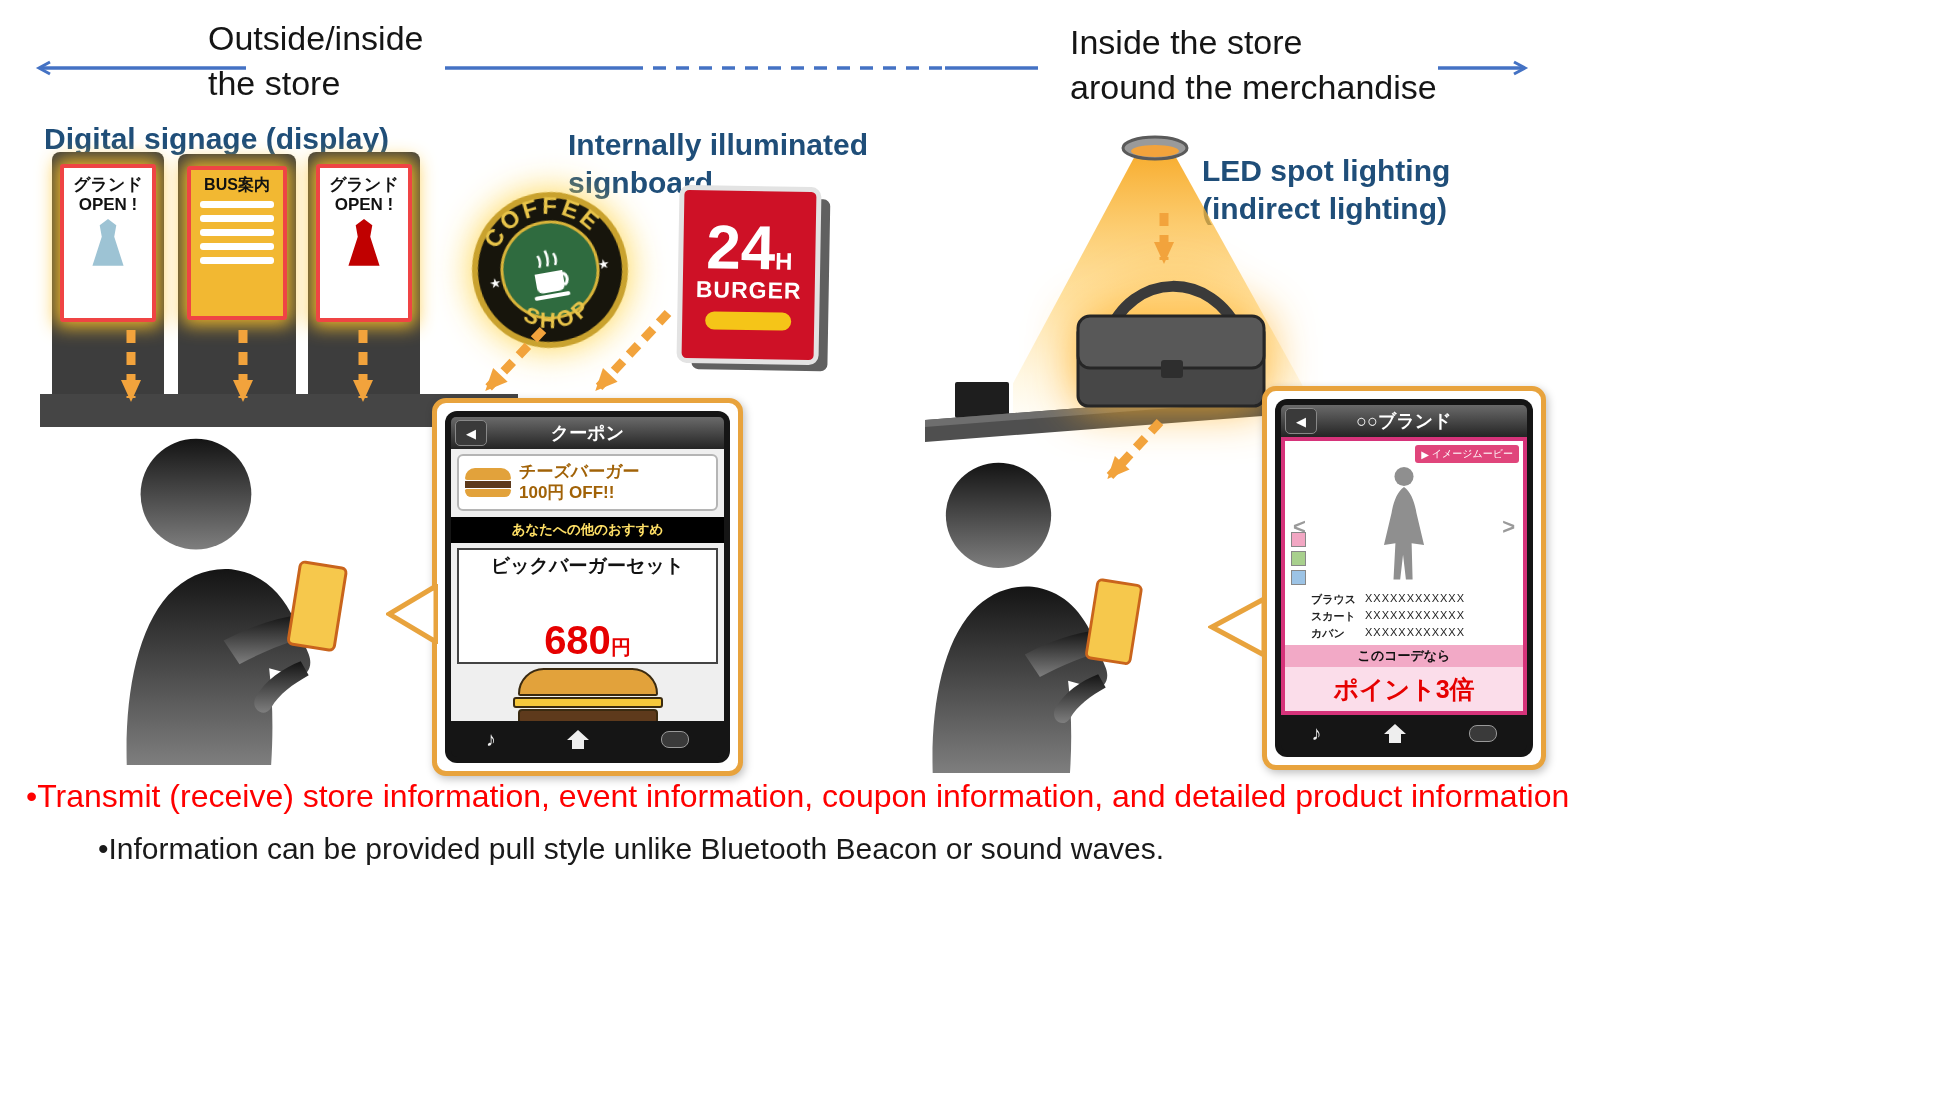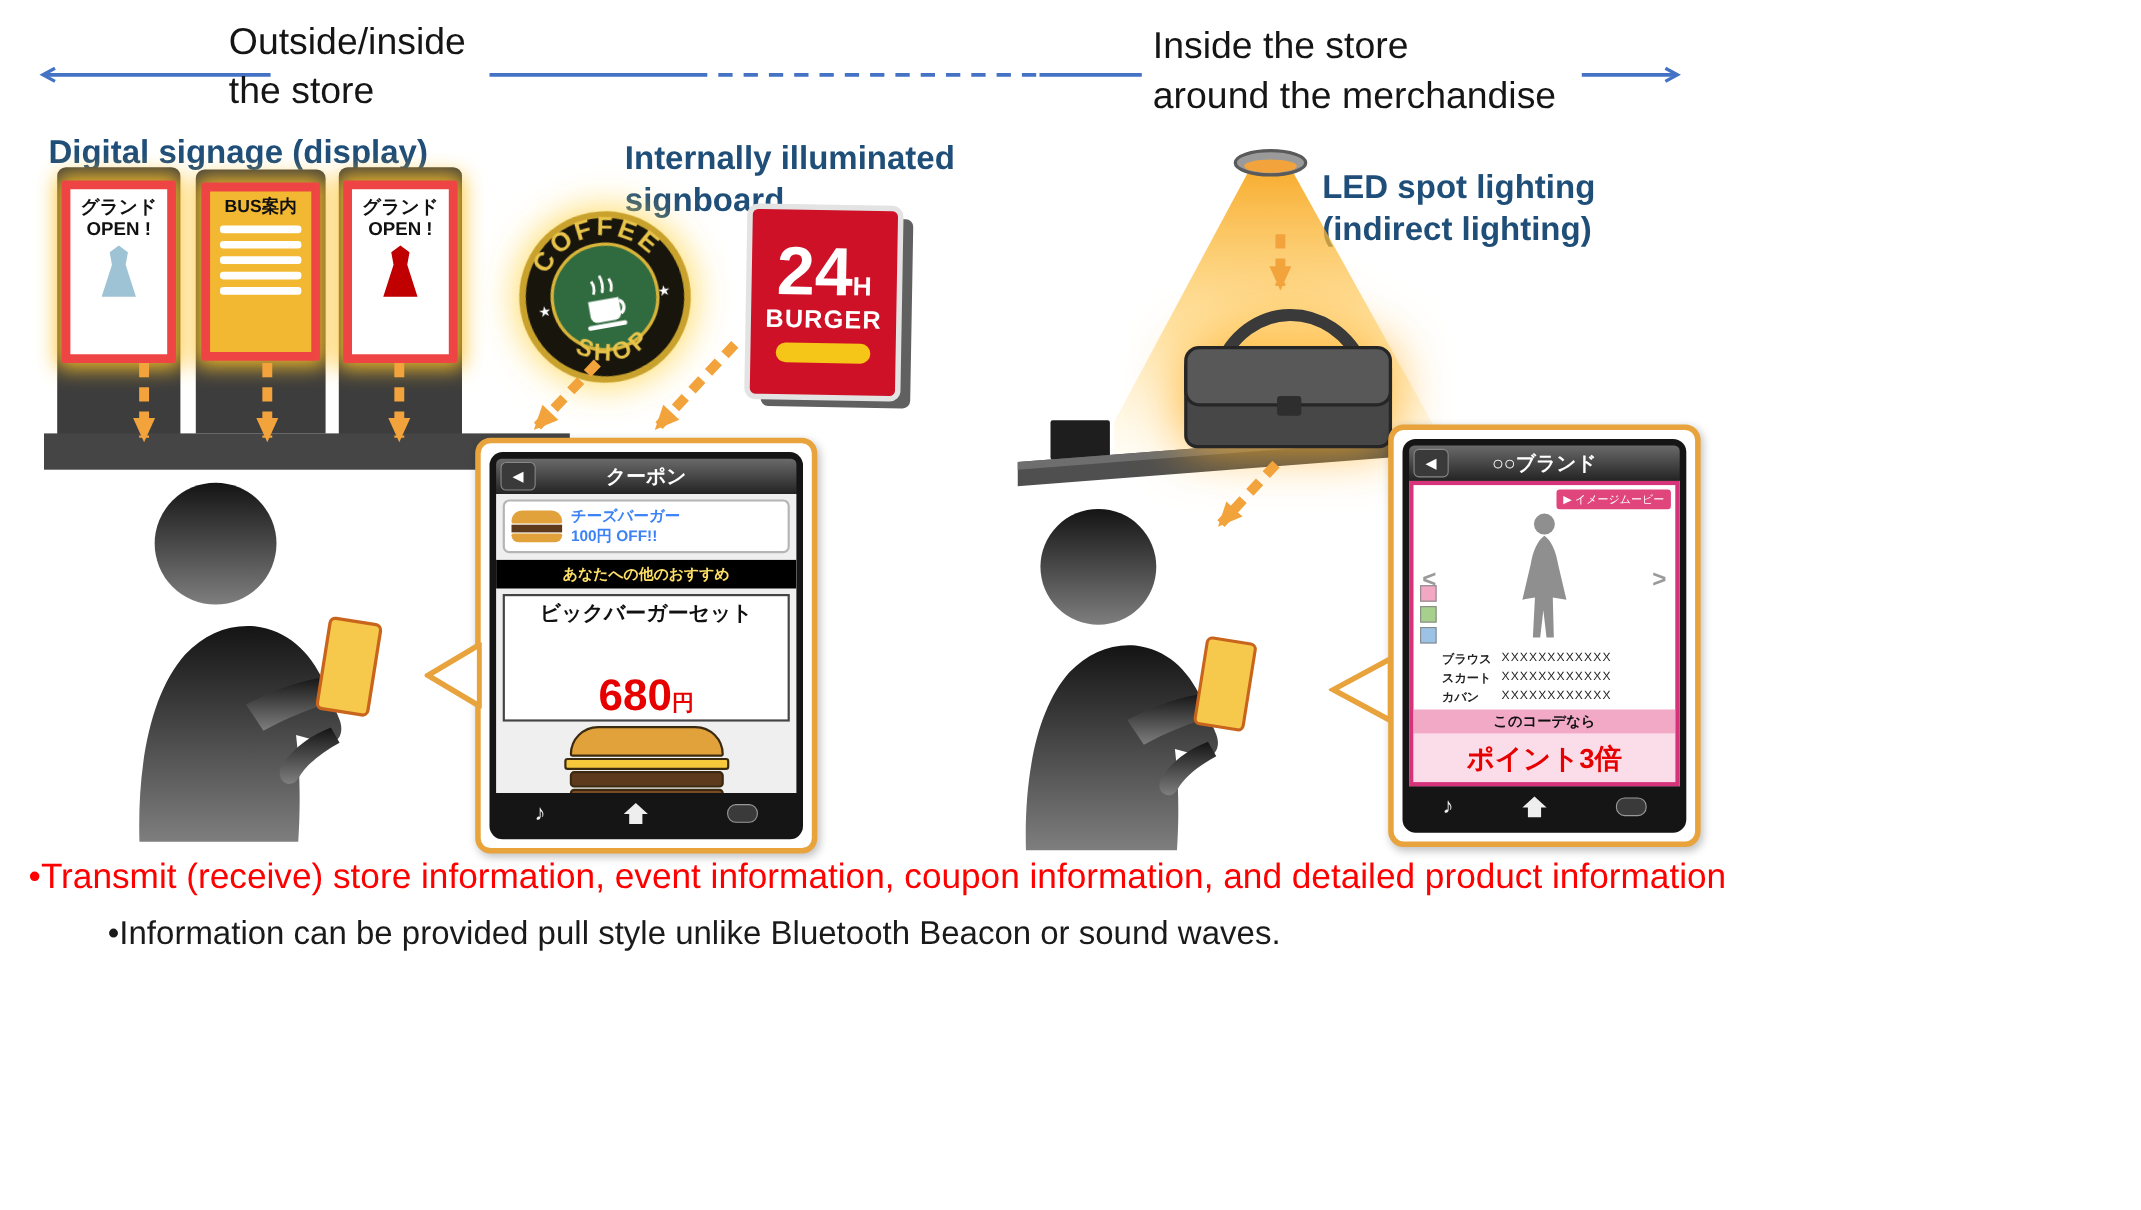--- a/index.html
+++ b/index.html
@@ -7,21 +7,21 @@
   .stage{position:relative;width:1946px;height:1100px;background:#fff;overflow:hidden;}
   .abs{position:absolute;}
   .pre{white-space:pre-line;}
   .zone-label{font-size:34px;color:#151515;line-height:1.32;font-weight:normal;}
   .blue-label{color:#1F4E79;font-weight:bold;font-size:30px;line-height:1.25;}
   .bline{stroke:#4472C4;stroke-width:3.5;fill:none;}
   .bdash{stroke-dasharray:13 10;}
   .oline{stroke:#F2A33C;stroke-width:9;fill:none;stroke-dasharray:13 9;}
   
   .tower{position:absolute;background:#3d3d3d;border-radius:8px 8px 0 0;}
-  .kscreen{margin:12px auto 0;width:78%;border:8px solid #ef4444;border-radius:3px;
+  .kscreen{margin:12px auto 0;width:78%;border:4px solid #ef4444;border-radius:3px;
            box-shadow:0 0 18px 5px rgba(255,195,40,.9);background:#fff;text-align:center;overflow:hidden;}
   .kline{font-weight:bold;font-size:17px;color:#111;line-height:1.2;}
   .busline{height:7px;background:#fff;border-radius:3px;margin:7px 9px;}
   .base{position:absolute;background:#454545;}
   
   .burger-sign{background:#CE1126;border:5px solid #E3E3E3;border-radius:10px;
                box-shadow:12px 9px 0 -3px #606060;display:flex;flex-direction:column;
                align-items:center;justify-content:center;color:#fff;transform:rotate(1deg);}
   .bs-hours{font-size:62px;font-weight:900;line-height:.9;}
   .bs-h{font-size:24px;font-weight:bold;}
@@ -41,21 +41,21 @@
              border-radius:0 0 6px 6px;flex:none;}
   .nav-music{color:#eee;font-size:20px;}
   .nav-pill{width:26px;height:15px;background:#3a3a3a;border:1px solid #999;border-radius:8px;}
   
   .coupon-box{background:#fff;border:2px solid #b5b5b5;border-radius:6px;margin:5px 6px 0;
               display:flex;align-items:center;gap:8px;padding:5px 6px;}
   .mini-burger{width:46px;flex:none;}
   .mb1{height:12px;background:#E2A23B;border-radius:10px 10px 2px 2px;}
   .mb2{height:7px;background:#5E3A1C;margin-top:1px;}
   .mb3{height:8px;background:#E2A23B;border-radius:2px 2px 8px 8px;margin-top:1px;}
-  .coupon-text{font-weight:bold;font-size:14px;color:#3b82f6;line-height:1.25;}
+  .coupon-text{font-weight:bold;font-size:17px;color:#a16207;line-height:1.25;}
   .rec-bar{background:#000000;color:#FFE066;font-weight:bold;font-size:13.5px;text-align:center;
            padding:4px 0;margin-top:6px;}
   .prod-box{background:#fff;border:2px solid #444;margin:5px 6px 0;text-align:center;padding:3px 0 1px;}
   .prod-name{font-weight:bold;font-size:19px;color:#111;}
   .price{color:#E60000;font-weight:bold;font-size:40px;line-height:1.05;margin-top:40px;}
   .price-unit{font-size:20px;}
   .big-burger{width:140px;margin:4px auto 0;}
   .bb{border:2px solid #3a2a10;}
   .bb-top{height:24px;background:#E2A23B;border-radius:70px 70px 6px 6px;}
   .bb-cheese{height:7px;background:#F6C83C;margin:1px -5px 0;border-radius:3px;}
@@ -90,21 +90,21 @@
   </svg>
   <div class="abs zone-label pre" style="left:208px;top:16px">Outside/inside
 the store</div>
 
   <svg class="abs" style="left:440px;top:60px;width:602px;height:16px">
     <line x1="5" y1="8" x2="190" y2="8" class="bline"></line>
     <line x1="190" y1="8" x2="505" y2="8" class="bline bdash"></line>
     <line x1="505" y1="8" x2="598" y2="8" class="bline"></line>
   </svg>
 
-  <div class="abs zone-label pre" style="left:1048px;top:20px">Inside the store
+  <div class="abs zone-label pre" style="left:1070px;top:20px">Inside the store
 around the merchandise</div>
   <svg class="abs" style="left:1436px;top:52px;width:102px;height:32px">
     <line x1="2" y1="16" x2="88" y2="16" class="bline" marker-end="url(#mblue)"></line>
   </svg>
 
   <div class="abs blue-label" style="left:44px;top:120px">Digital signage (display)</div>
   <div class="abs blue-label pre" style="left:568px;top:126px">Internally illuminated
 signboard</div>
   <div class="abs blue-label pre" style="left:1202px;top:152px">LED spot lighting
 (indirect lighting)</div>

